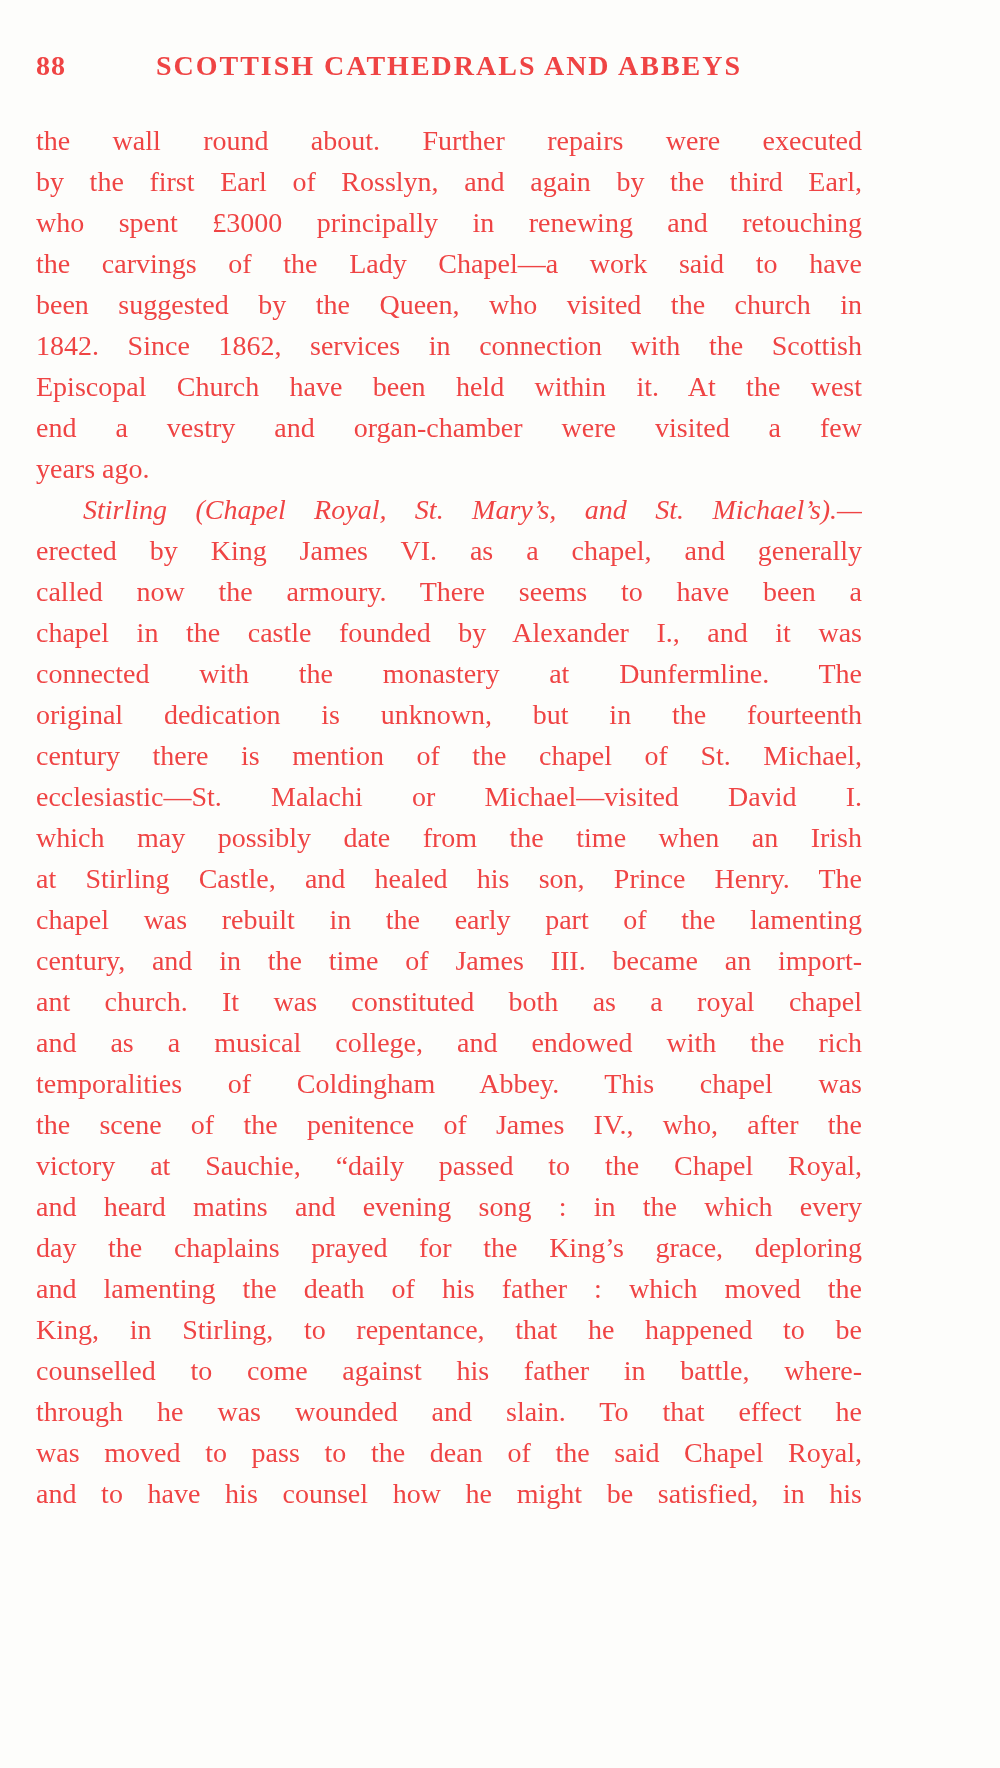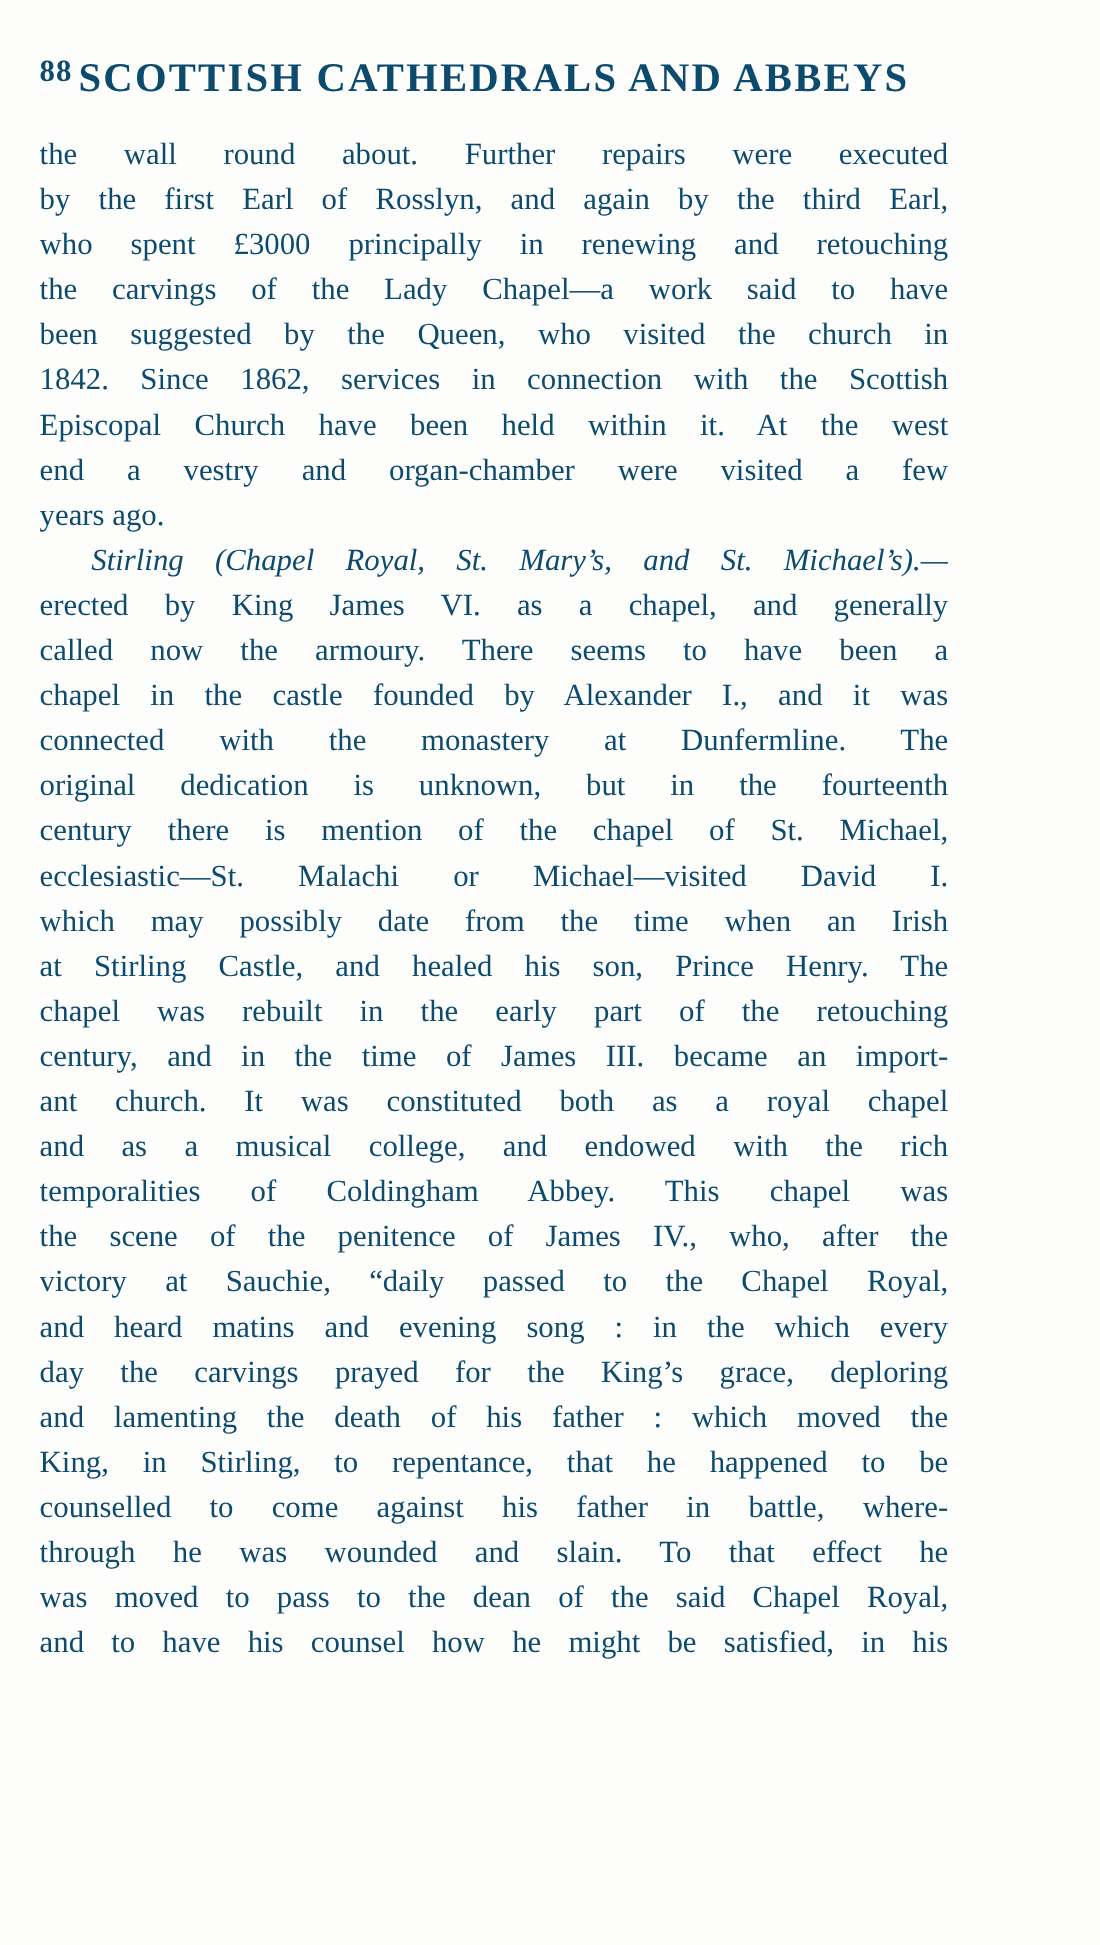--- a/index.html
+++ b/index.html
@@ -6,42 +6,42 @@
     margin: 0;
     padding: 0;
     background: #ffffff;
   }
   .page {
     position: relative;
     width: 1000px;
     height: 1768px;
     box-sizing: border-box;
     background: #fdfdfb;
-    color: #0c4a6e;
+    color: #ef4444;
     font-family: "Liberation Serif", "DejaVu Serif", serif;
     padding: 50px 138px 0 36px;
     overflow: hidden;
   }
   .header {
     position: relative;
     height: 36px;
     margin-bottom: 34px;
   }
   .page-number {
     position: absolute;
     left: 0;
     top: 0;
     font-size: 28px;
     font-weight: 700;
     letter-spacing: 1px;
   }
   .running-title {
     display: block;
     text-align: center;
-    font-size: 37px;
+    font-size: 28px;
     font-weight: 700;
     letter-spacing: 2px;
     white-space: nowrap;
   }
   .text-block {
     font-size: 28px;
     line-height: 41px;
     margin-top: 24px;
   }
   .paragraph {
@@ -88,29 +88,29 @@
         <div class="line italic indent">Stirling (Chapel Royal, St. Mary’s, and St. Michael’s).—</div>
         <div class="line">erected by King James VI. as a chapel, and generally</div>
         <div class="line">called now the armoury.  There seems to have been a</div>
         <div class="line">chapel in the castle founded by Alexander I., and it was</div>
         <div class="line">connected with the monastery at Dunfermline.  The</div>
         <div class="line">original dedication is unknown, but in the fourteenth</div>
         <div class="line">century there is mention of the chapel of St. Michael,</div>
         <div class="line">ecclesiastic—St. Malachi or Michael—visited David I.</div>
         <div class="line">which may possibly date from the time when an Irish</div>
         <div class="line">at Stirling Castle, and healed his son, Prince Henry.  The</div>
-        <div class="line">chapel was rebuilt in the early part of the retouching</div>
+        <div class="line">chapel was rebuilt in the early part of the lamenting</div>
         <div class="line">century, and in the time of James III. became an import-</div>
         <div class="line">ant church.  It was constituted both as a royal chapel</div>
         <div class="line">and as a musical college, and endowed with the rich</div>
         <div class="line">temporalities of Coldingham Abbey.  This chapel was</div>
         <div class="line">the scene of the penitence of James IV., who, after the</div>
         <div class="line">victory at Sauchie, “daily passed to the Chapel Royal,</div>
         <div class="line">and heard matins and evening song : in the which every</div>
-        <div class="line">day the carvings prayed for the King’s grace, deploring</div>
+        <div class="line">day the chaplains prayed for the King’s grace, deploring</div>
         <div class="line">and lamenting the death of his father : which moved the</div>
         <div class="line">King, in Stirling, to repentance, that he happened to be</div>
         <div class="line">counselled to come against his father in battle, where-</div>
         <div class="line">through he was wounded and slain.  To that effect he</div>
         <div class="line">was moved to pass to the dean of the said Chapel Royal,</div>
         <div class="line">and to have his counsel how he might be satisfied, in his</div>
       </div>
     </div>
 </div>
 

